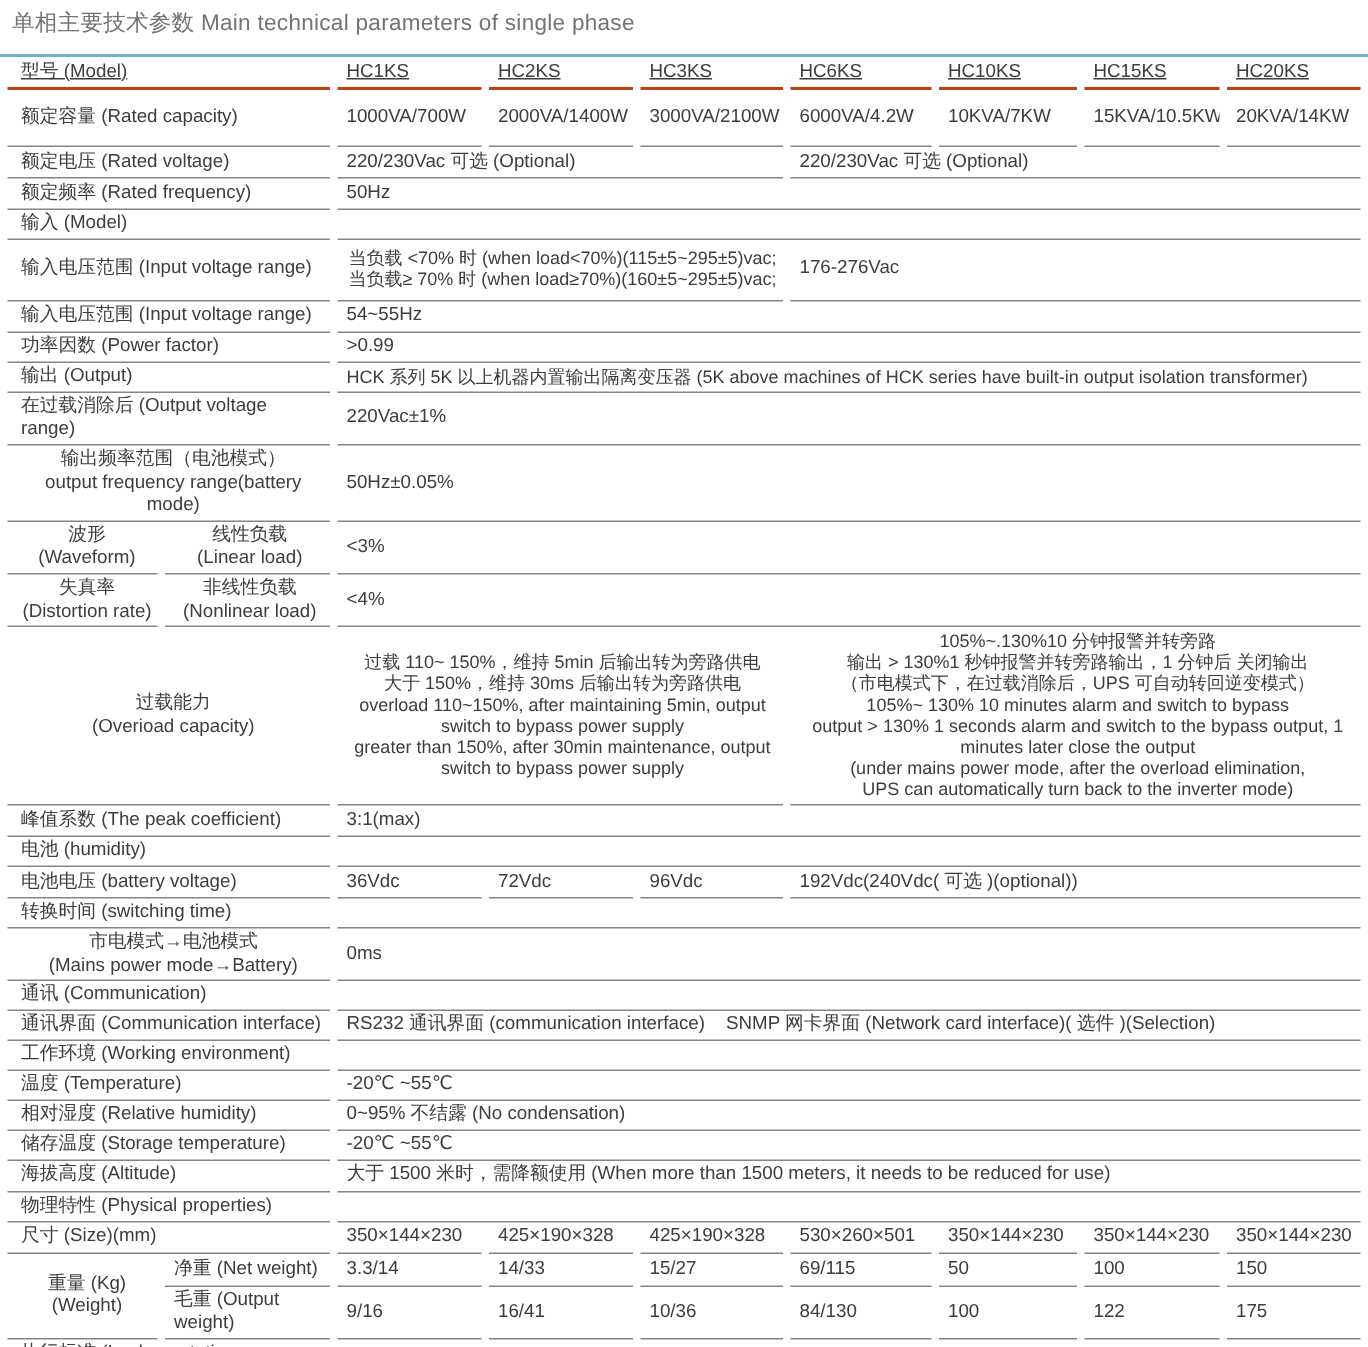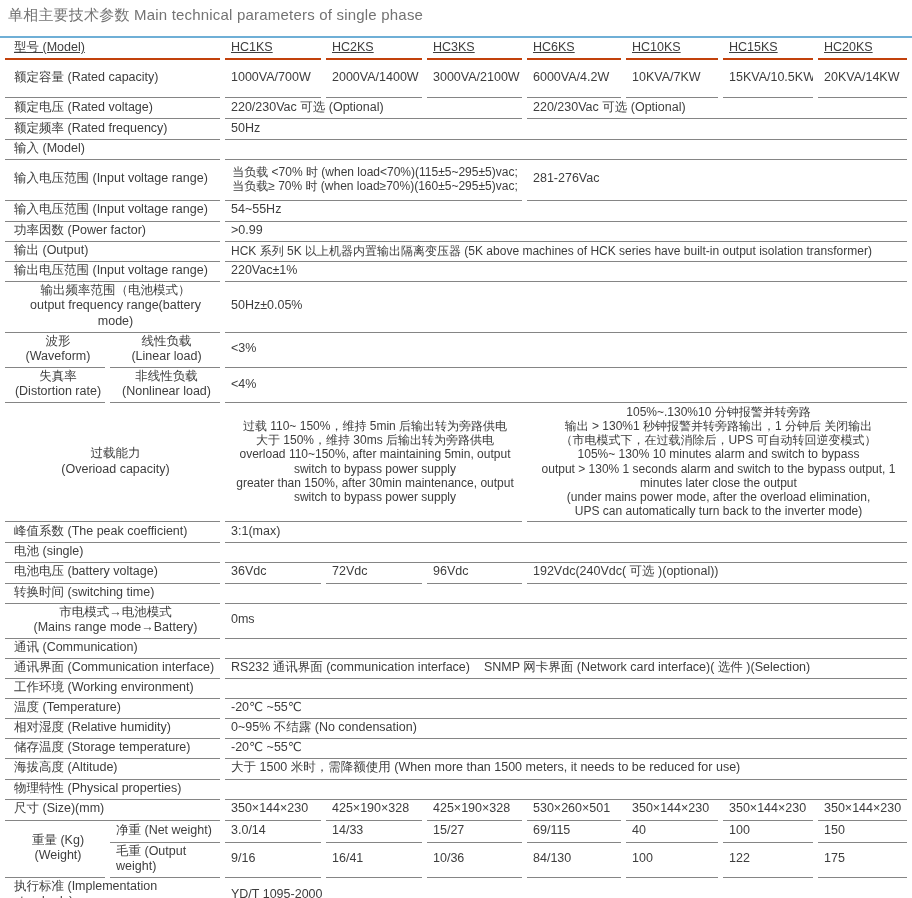--- a/index.html
+++ b/index.html
@@ -100,40 +100,40 @@
 
     <tr style="height:19px">
       <td colspan="2" class="lbl">输入 (Model)</td>
       <td colspan="7"></td>
     </tr>
 
     <tr style="height:41px">
       <td colspan="2" class="lbl">输入电压范围 (Input voltage range)</td>
       <td colspan="3" class="ml dense">当负载 &lt;70% 时 (when load&lt;70%)(115±5~295±5)vac;
 当负载≥ 70% 时 (when load≥70%)(160±5~295±5)vac;</td>
-      <td colspan="4">281-276Vac</td>
+      <td colspan="4">176-276Vac</td>
     </tr>
 
     <tr style="height:21px">
       <td colspan="2" class="lbl">输入电压范围 (Input voltage range)</td>
       <td colspan="7">54~55Hz</td>
     </tr>
 
     <tr style="height:20px">
       <td colspan="2" class="lbl">功率因数 (Power factor)</td>
       <td colspan="7">&gt;0.99</td>
     </tr>
 
     <tr style="height:20px">
       <td colspan="2" class="lbl">输出 (Output)</td>
       <td colspan="7" class="dense">HCK 系列 5K 以上机器内置输出隔离变压器 (5K above machines of HCK series have built-in output isolation transformer)</td>
     </tr>
 
     <tr style="height:20px">
-      <td colspan="2" class="lbl">输出电压范围 (Input voltage range)</td>
+      <td colspan="2" class="lbl">在过载消除后 (Output voltage range)</td>
       <td colspan="7">220Vac±1%</td>
     </tr>
 
     <tr style="height:34px">
       <td colspan="2" class="lbl ml">输出频率范围（电池模式）
 output frequency range(battery mode)</td>
       <td colspan="7">50Hz±0.05%</td>
     </tr>
 
     <tr style="height:32px">
@@ -170,40 +170,40 @@
 (under mains power mode, after the overload elimination,
 UPS can automatically turn back to the inverter mode)</td>
     </tr>
 
     <tr style="height:21px">
       <td colspan="2" class="lbl">峰值系数 (The peak coefficient)</td>
       <td colspan="7">3:1(max)</td>
     </tr>
 
     <tr style="height:19px">
-      <td colspan="2" class="lbl">电池 (single)</td>
+      <td colspan="2" class="lbl">电池 (humidity)</td>
       <td colspan="7"></td>
     </tr>
 
     <tr style="height:21px">
       <td colspan="2" class="lbl">电池电压 (battery voltage)</td>
       <td>36Vdc</td>
       <td>72Vdc</td>
       <td>96Vdc</td>
       <td colspan="4">192Vdc(240Vdc( 可选 )(optional))</td>
     </tr>
 
     <tr style="height:20px">
       <td colspan="2" class="lbl">转换时间 (switching time)</td>
       <td colspan="7"></td>
     </tr>
 
     <tr style="height:34px">
       <td colspan="2" class="lbl ml">市电模式→电池模式
-(Mains range mode→Battery)</td>
+(Mains power mode→Battery)</td>
       <td colspan="7">0ms</td>
     </tr>
 
     <tr style="height:19px">
       <td colspan="2" class="lbl">通讯 (Communication)</td>
       <td colspan="7"></td>
     </tr>
 
     <tr style="height:20px">
       <td colspan="2" class="lbl">通讯界面 (Communication interface)</td>
@@ -250,25 +250,25 @@
       <td>530×260×501</td>
       <td>350×144×230</td>
       <td>350×144×230</td>
       <td>350×144×230</td>
     </tr>
 
     <tr style="height:22px">
       <td rowspan="2" class="lbl ml">重量 (Kg)
 (Weight)</td>
       <td>净重 (Net weight)</td>
-      <td>3.0/14</td>
+      <td>3.3/14</td>
       <td>14/33</td>
       <td>15/27</td>
       <td>69/115</td>
-      <td>40</td>
+      <td>50</td>
       <td>100</td>
       <td>150</td>
     </tr>
 
     <tr style="height:22px">
       <td>毛重 (Output weight)</td>
       <td>9/16</td>
       <td>16/41</td>
       <td>10/36</td>
       <td>84/130</td>

